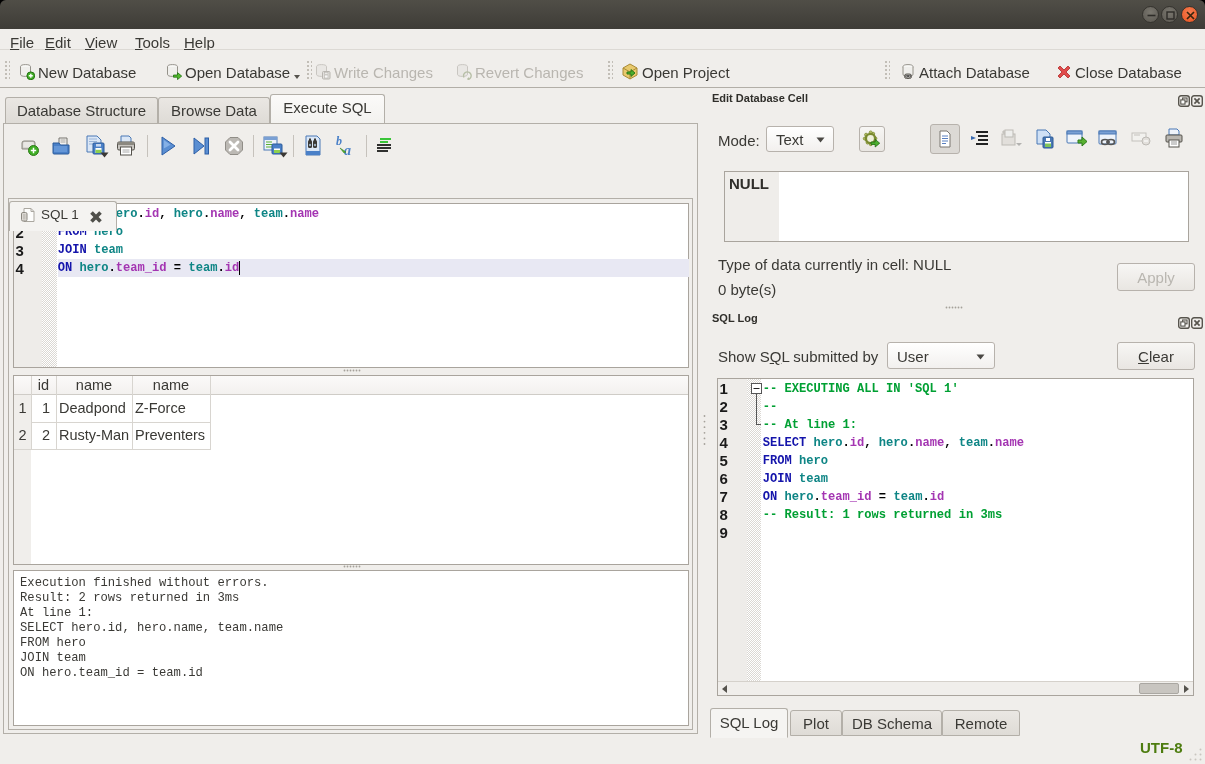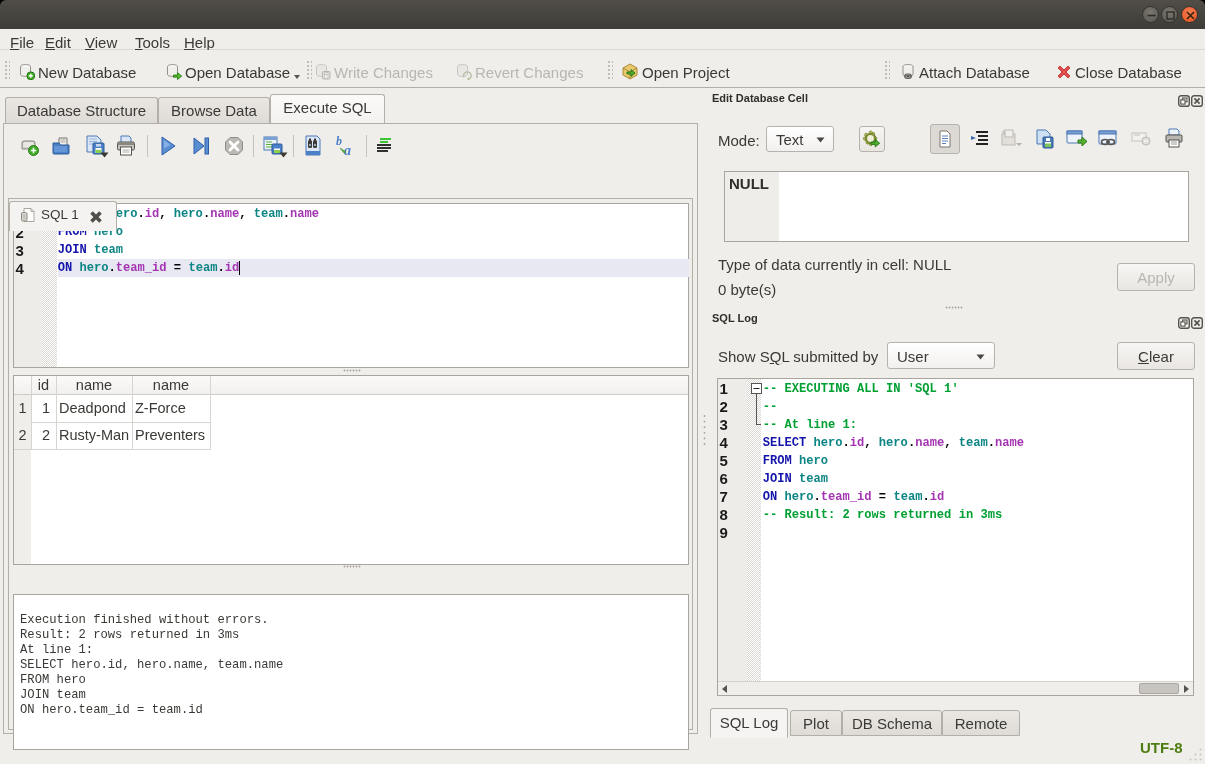--- a/index.html
+++ b/index.html
@@ -47,21 +47,21 @@
   background-image:linear-gradient(45deg, #dbd8d3 25%, transparent 25%, transparent 75%, #dbd8d3 75%),linear-gradient(45deg, #dbd8d3 25%, transparent 25%, transparent 75%, #dbd8d3 75%);
   background-size:2px 2px; background-position:0 0,1px 1px; }
 .lnum { position:absolute; left:1.5px; width:21px; font-weight:bold; color:#1a1a1a; font-family:"Liberation Sans",sans-serif; font-size:15px; }
 .codeline { position:absolute; left:43.7px; white-space:pre; font-weight:bold; height:18px; line-height:18px; }
 .kw { color:#1414ab; } .tbl { color:#0e8585; } .fld { color:#a435b2; } .pun { color:#000; }
 #curline { position:absolute; left:43.7px; top:54.5px; width:631px; height:18px; background:#e8e8f3; }
 
 #rtable { position:absolute; left:9px; top:250.5px; width:676px; height:190px; background:#fff; border:1px solid #a9a49d; font-size:14.5px; }
 
 #msgbox { position:absolute; left:9px; top:446px; width:676px; height:156px; background:#fff; border:1px solid #a9a49d;
-  font-family:"Liberation Mono", monospace; font-size:12.2px; line-height:15px; padding:18px 0 0 6px; white-space:pre;margin-top:24px; }
+  font-family:"Liberation Mono", monospace; font-size:12.2px; line-height:15px; padding:5px 0 0 6px; white-space:pre; }
 .docktitle { font-weight:bold; font-size:11px; color:#2f2e2a; }
 .combo { position:absolute; background:linear-gradient(#ffffff,#f2f0ee); border:1px solid #b7b2ac; border-radius:3px; }
 .button { position:absolute; background:linear-gradient(#f7f6f4,#e9e6e2); border:1px solid #b7b2ac; border-radius:3px; text-align:center; }
 
 #logbox { position:absolute; left:717px; top:378px; width:477px; height:318px; background:#fff; border:1px solid #a9a49d;
   font-family:"Liberation Mono", monospace; font-size:12.1px; }
 .loggutter { position:absolute; left:0; top:0; width:29px; height:303px; background:#eeece9; }
 .logfold { position:absolute; left:29px; top:0; width:14px; height:303px; background:#fff;
   background-image:linear-gradient(45deg, #dbd8d3 25%, transparent 25%, transparent 75%, #dbd8d3 75%),linear-gradient(45deg, #dbd8d3 25%, transparent 25%, transparent 75%, #dbd8d3 75%);
   background-size:2px 2px; background-position:0 0,1px 1px; }
@@ -466,21 +466,21 @@
     </svg>
   <div style="position:absolute; left:38px; top:15px; width:1px; height:31px; background:#555;"></div>
   <div style="position:absolute; left:38px; top:45px; width:5px; height:1px; background:#555;"></div>
   <div class="codeline" style="left:44.7px; top:1px;"><span class="com">-- EXECUTING ALL IN 'SQL 1'</span></div>
   <div class="codeline" style="left:44.7px; top:19px;"><span class="com">--</span></div>
   <div class="codeline" style="left:44.7px; top:37px;"><span class="com">-- At line 1:</span></div>
   <div class="codeline" style="left:44.7px; top:55px;"><span class="kw">SELECT</span> <span class="tbl">hero</span><span class="pun">.</span><span class="fld">id</span><span class="pun">,</span> <span class="tbl">hero</span><span class="pun">.</span><span class="fld">name</span><span class="pun">,</span> <span class="tbl">team</span><span class="pun">.</span><span class="fld">name</span></div>
   <div class="codeline" style="left:44.7px; top:73px;"><span class="kw">FROM</span> <span class="tbl">hero</span></div>
   <div class="codeline" style="left:44.7px; top:91px;"><span class="kw">JOIN</span> <span class="tbl">team</span></div>
   <div class="codeline" style="left:44.7px; top:109px;"><span class="kw">ON</span> <span class="tbl">hero</span><span class="pun">.</span><span class="fld">team_id</span> <span class="pun">=</span> <span class="tbl">team</span><span class="pun">.</span><span class="fld">id</span></div>
-  <div class="codeline" style="left:44.7px; top:127px;"><span class="com">-- Result: 2 rows returned in 3ms</span></div>
+  <div class="codeline" style="left:44.7px; top:127px;"><span class="com">-- Result: 1 rows returned in 3ms</span></div>
 
   <div style="position:absolute; left:0; bottom:0; width:475px; height:14px; background:#f0eeeb; border-top:1px solid #d5d1cb;">
     <svg width="8" height="8" style="position:absolute; left:3px; top:3px;" viewBox="0 0 8 8">
         <path d="M6 0 L1 4 L6 8 z" fill="#55534d"></path>
       </svg>
     <svg width="8" height="8" style="position:absolute; right:3px; top:3px;" viewBox="0 0 8 8">
         <path d="M2 0 L7 4 L2 8 z" fill="#55534d"></path>
       </svg>
     <div style="position:absolute; right:14px; top:1px; width:40px; height:11px; background:#c8c5c0; border:1px solid #aaa7a2; border-radius:2px;"></div>
   </div>

